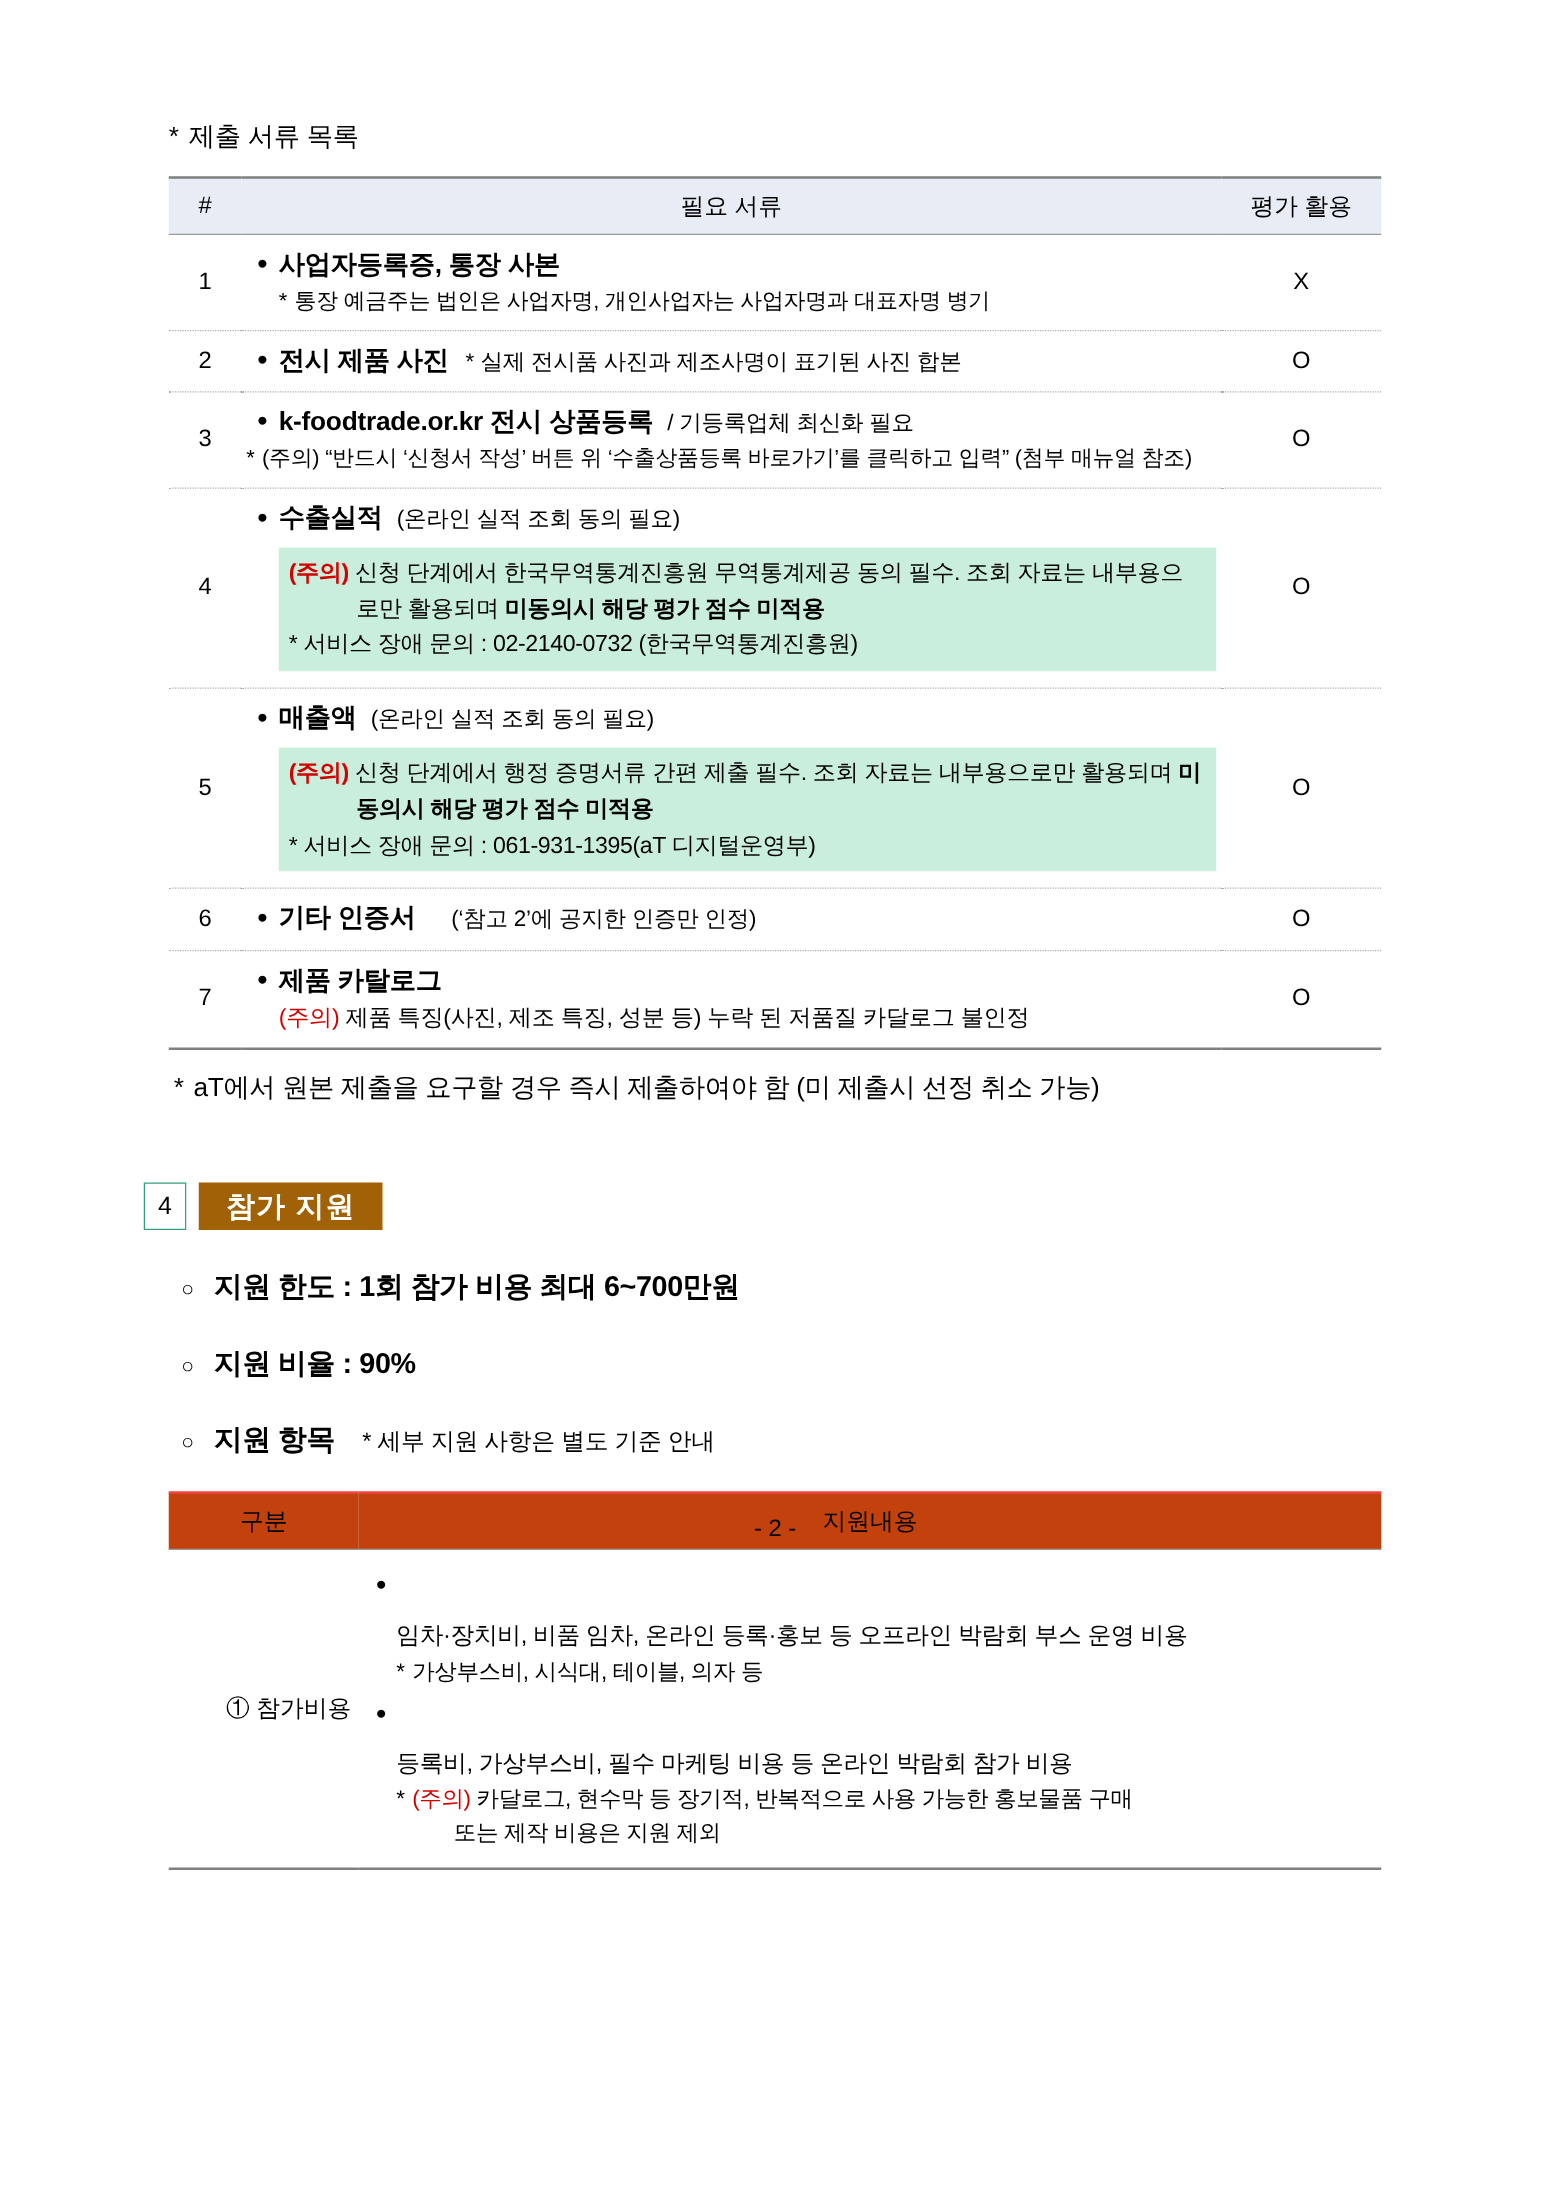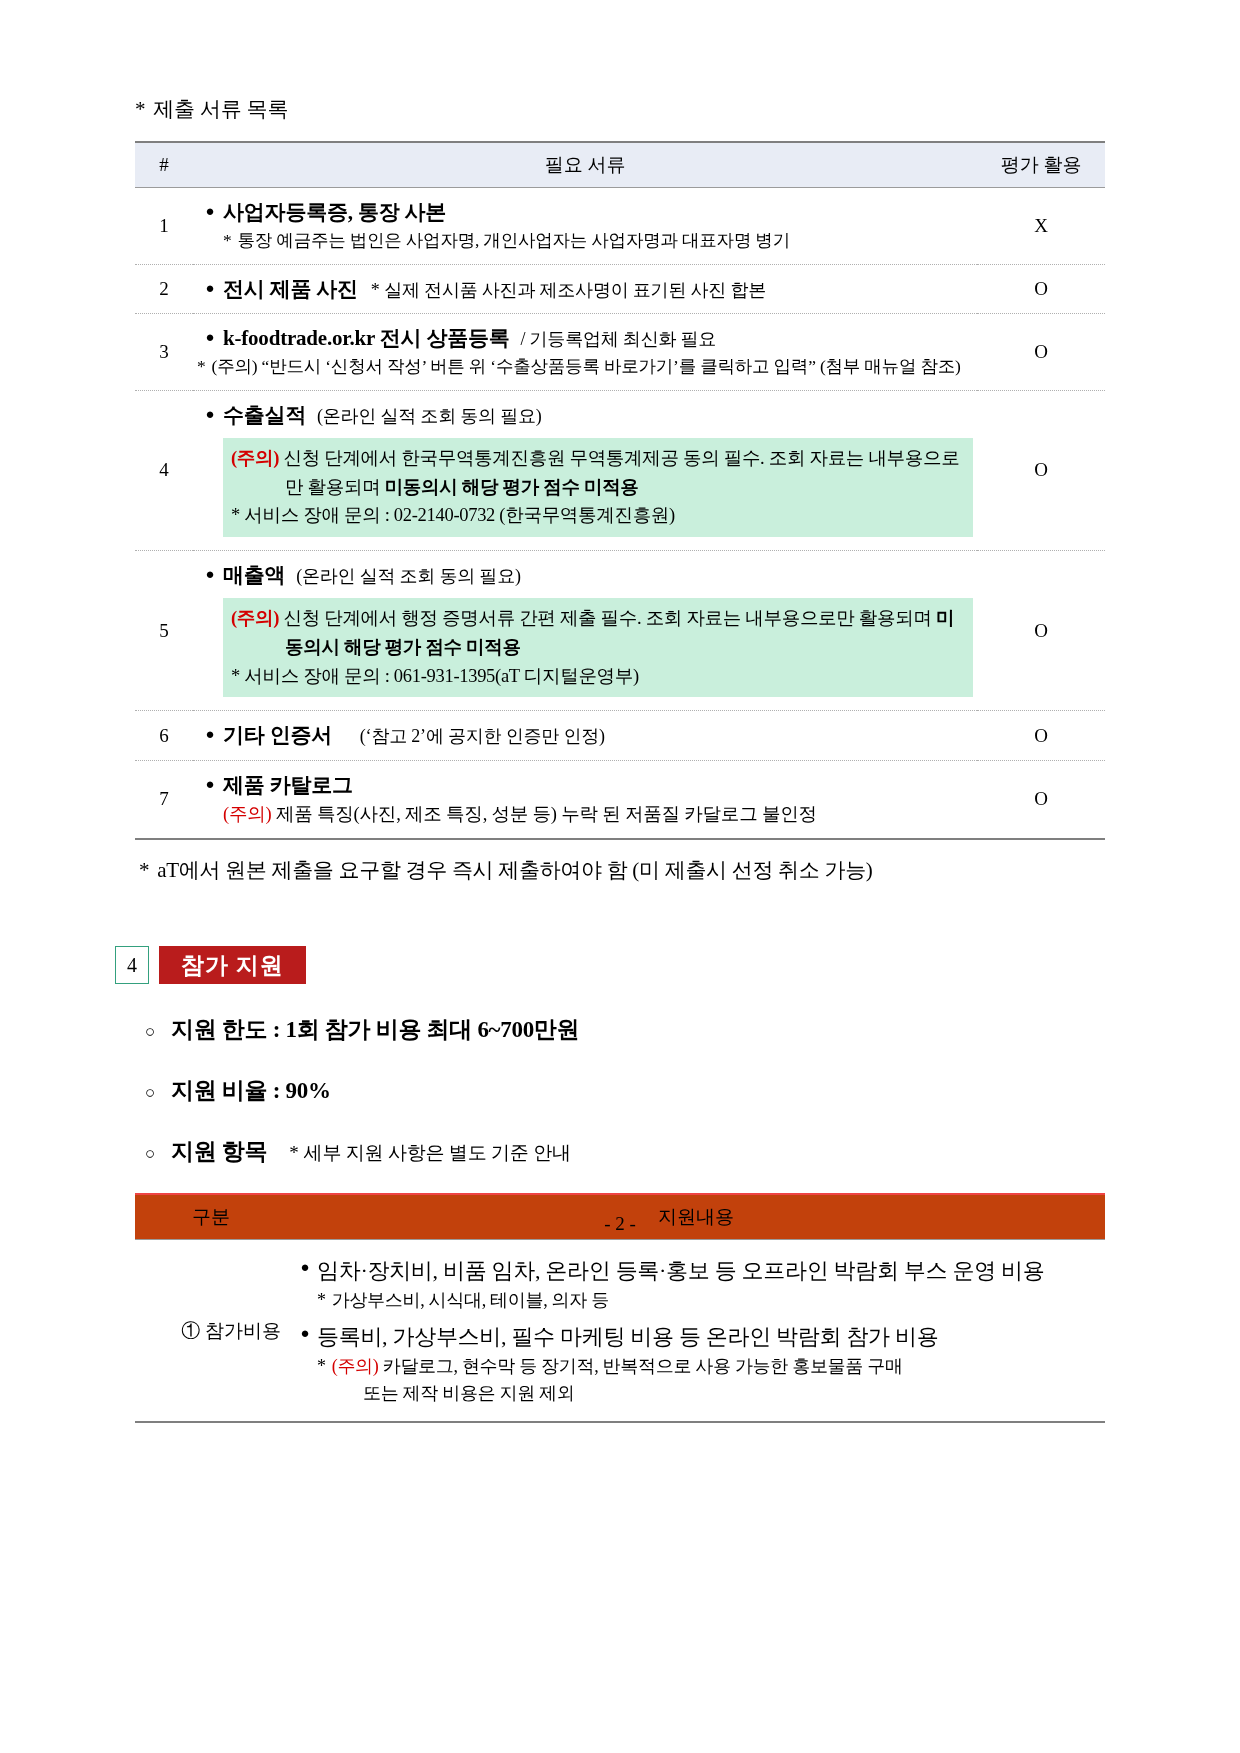--- a/index.html
+++ b/index.html
@@ -14,21 +14,20 @@
     color: #000000;
     position: relative;
     overflow: hidden;
   }
   .page {
     box-sizing: border-box;
     padding: 95px 135px 0 135px;
     width: 1240px;
     height: 1293px;
     position: relative;
-    font-family: Liberation Serif, serif;
   }
 
   
   .lead {
     font-size: 21px;
     letter-spacing: -0.2px;
     margin-bottom: 18px;
   }
   .lead .star { margin-right: 8px; }
 
@@ -136,21 +135,21 @@
     border: 1.5px solid #34a07e;
     display: flex;
     align-items: center;
     justify-content: center;
     font-size: 20px;
     color: #000;
     background: #ffffff;
     box-sizing: border-box;
   }
   .section-title {
-    background: #b91c1c;
+    background: #a16207;
     color: #ffffff;
     font-size: 23px;
     font-weight: bold;
     letter-spacing: 1px;
     display: flex;
     align-items: center;
     padding: 0 22px;
     margin-left: 10px;
   }
 
@@ -212,21 +211,21 @@
     display: flex;
     align-items: flex-start;
     line-height: 1.5;
   }
   .s-dot {
     flex: 0 0 24px;
     text-align: center;
     font-size: 15px;
     line-height: 1.8;
   }
-  .s-text { font-size: 22px; letter-spacing: -0.3px; }
+  .s-text { font-size: 19px; letter-spacing: -0.3px; margin-top: 41px; }
   .s-note {
     font-size: 18px;
     padding-left: 24px;
     letter-spacing: -0.3px;
     line-height: 1.5;
   }
   .s-note2 {
     font-size: 18px;
     padding-left: 46px;
     text-indent: -22px;

